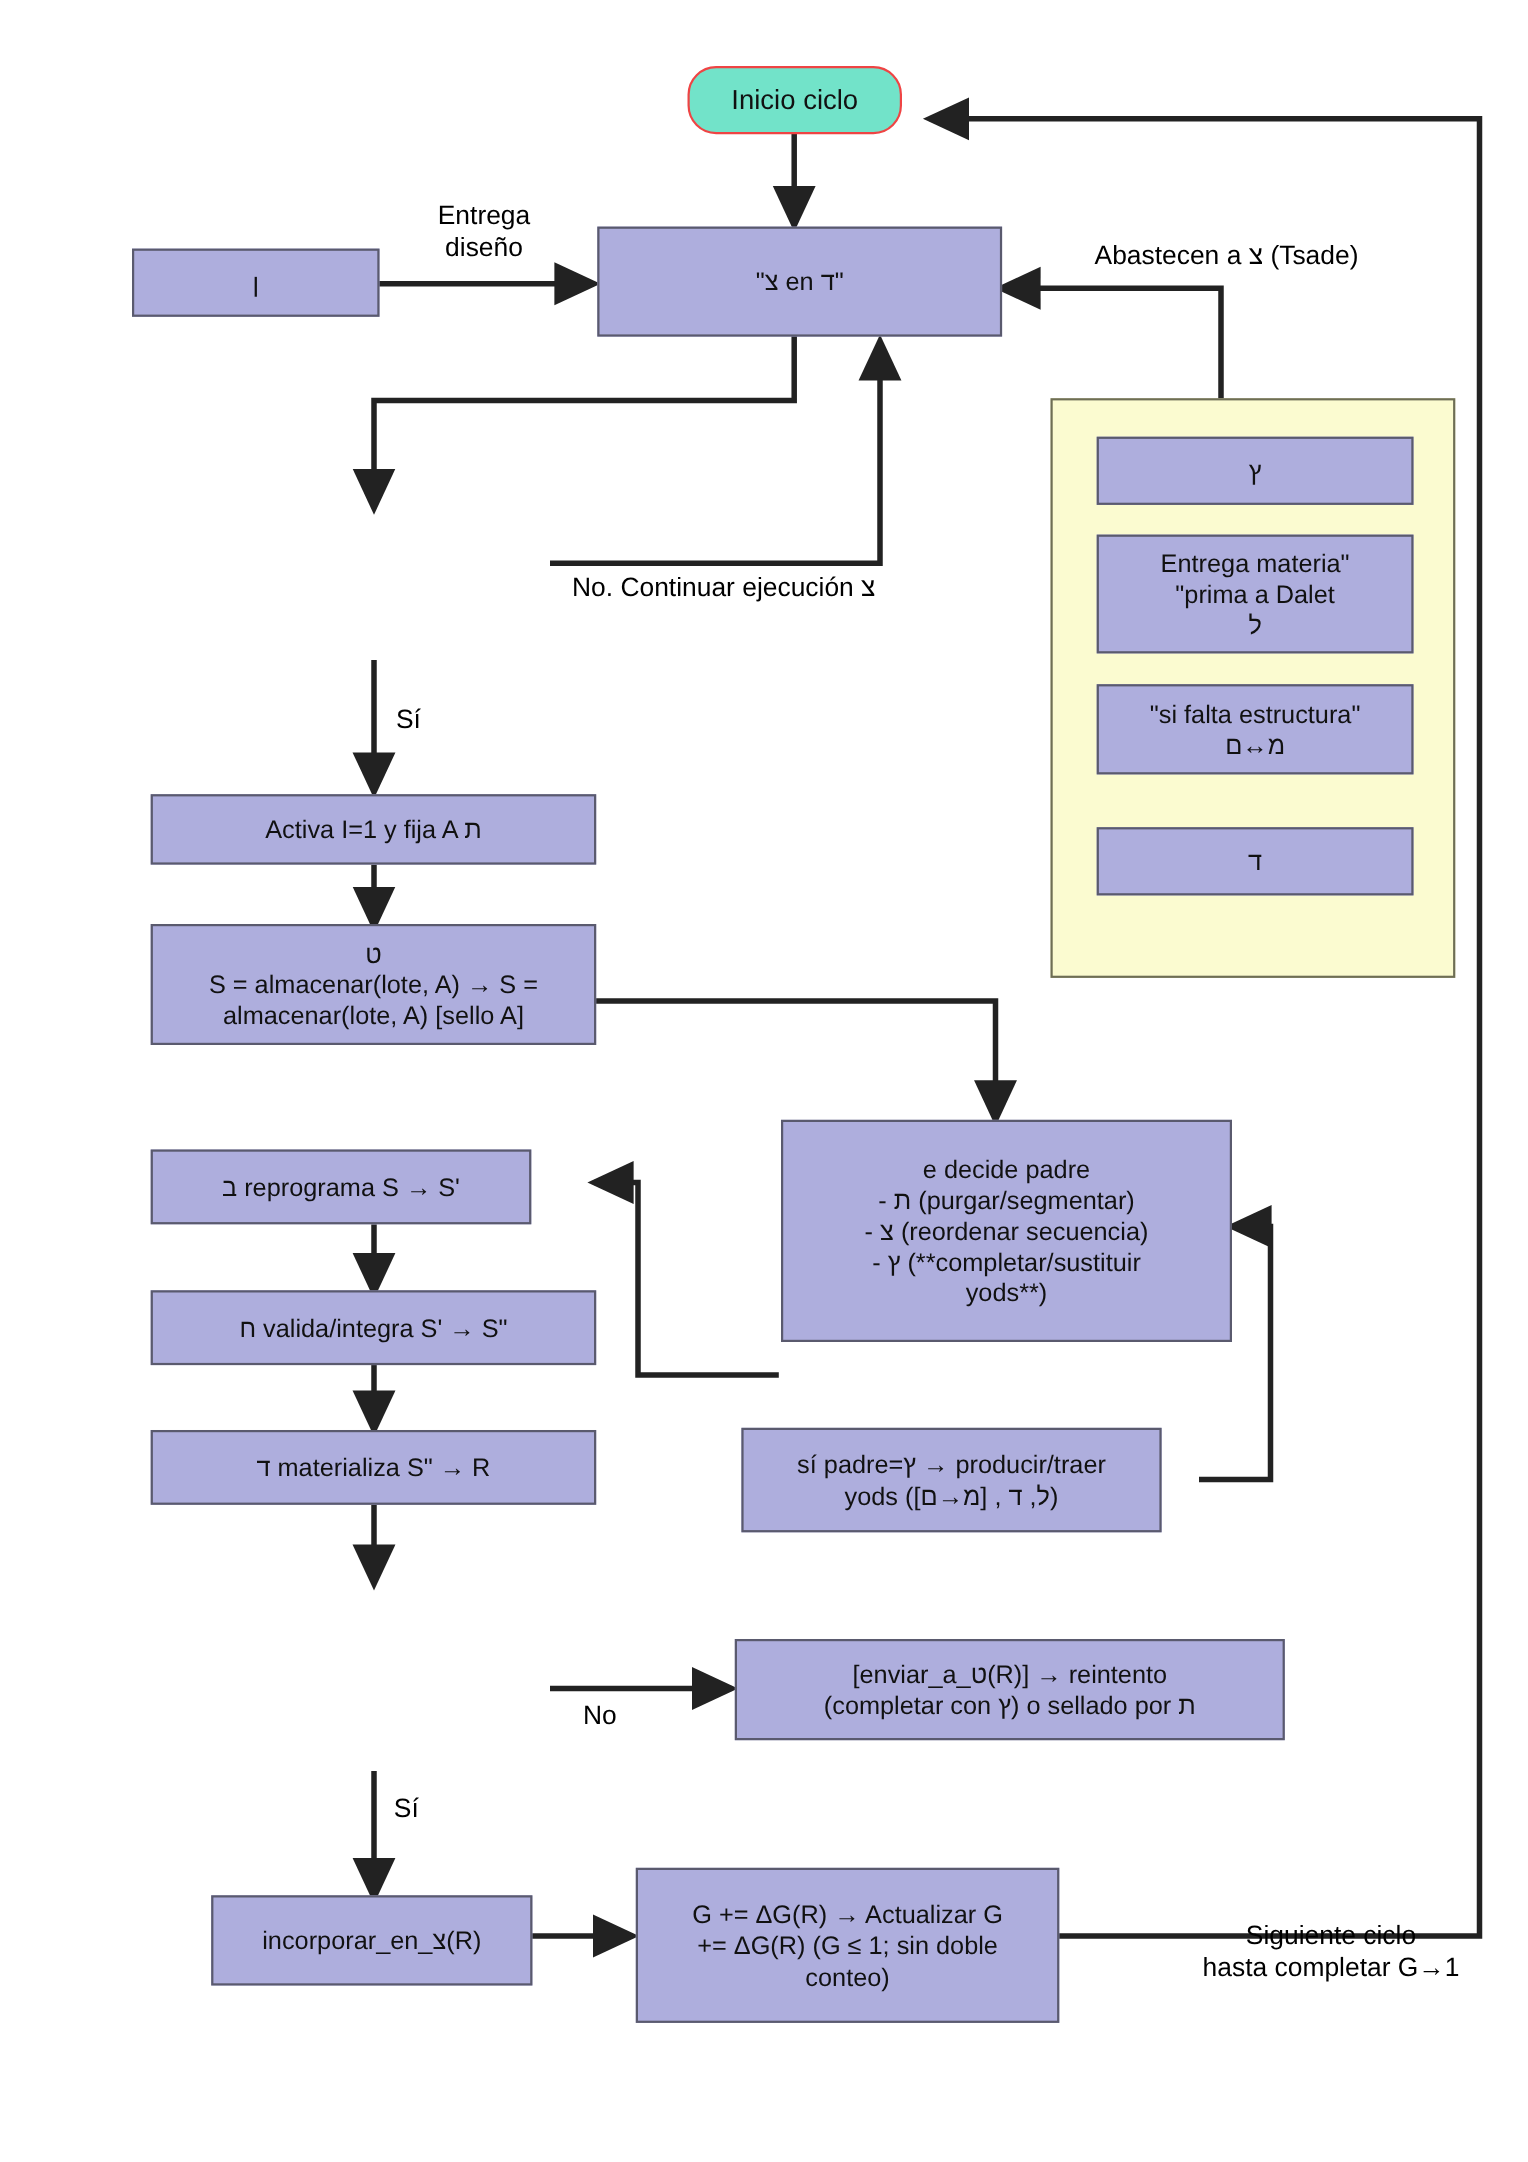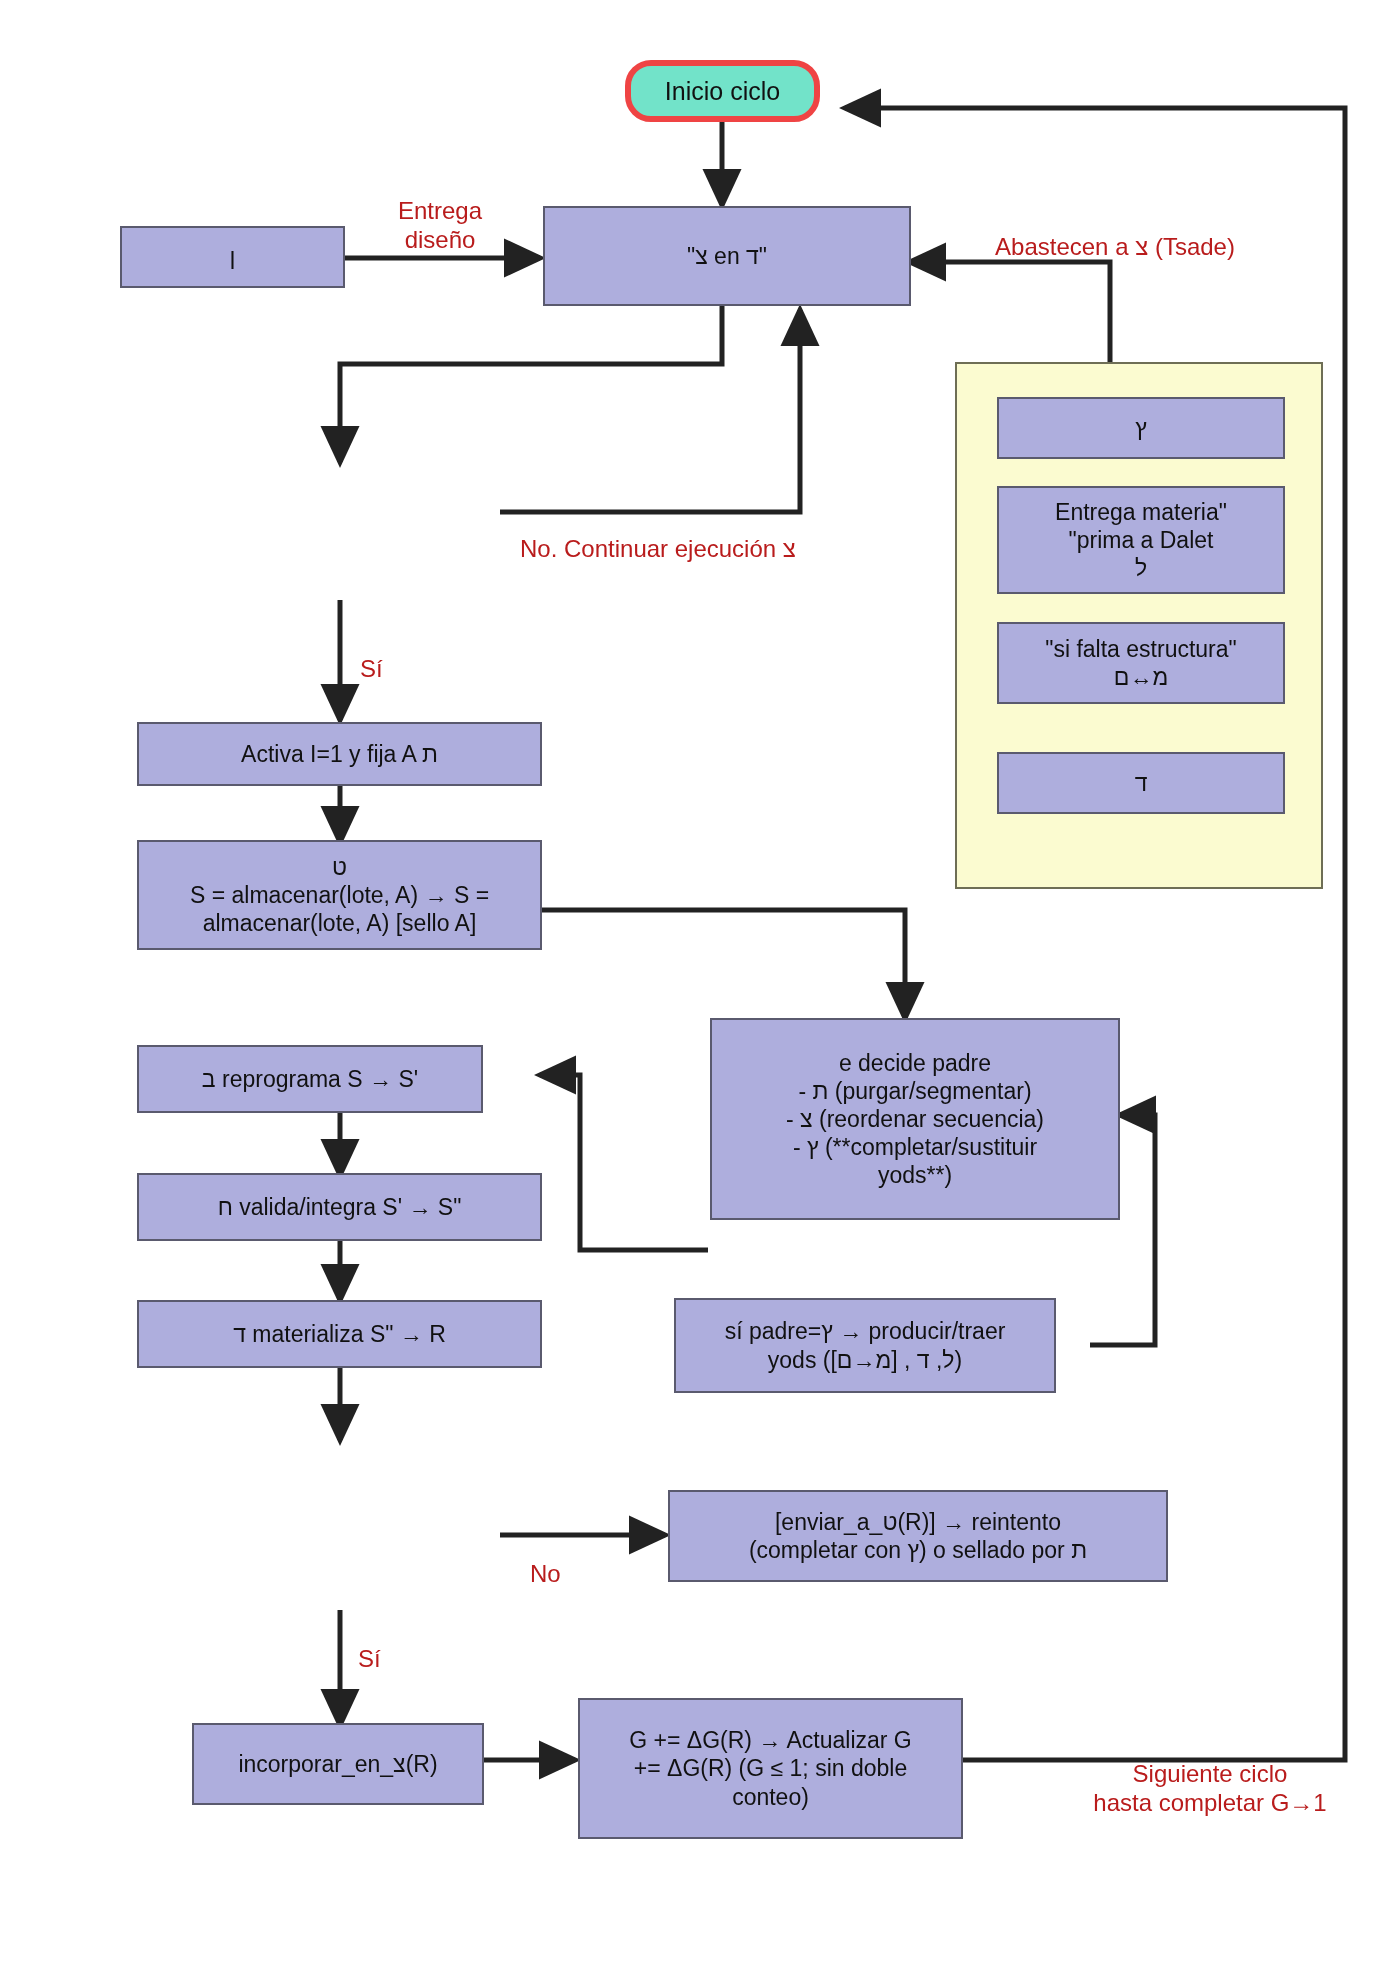--- a/index.html
+++ b/index.html
@@ -5,29 +5,29 @@
   html,body{margin:0;padding:0;background:#ffffff;}
   body{width:1389px;height:1965px;position:relative;
        font-family:"Liberation Sans","DejaVu Sans",sans-serif;
        color:#111111;overflow:hidden;}
   #canvas{position:absolute;left:0;top:0;width:1389px;height:1965px;}
   svg.lines{position:absolute;left:0;top:0;width:1389px;height:1965px;overflow:visible;}
 
   .node{position:absolute;box-sizing:border-box;display:flex;align-items:center;
         justify-content:center;text-align:center;line-height:1.22;}
   .proc{background:#aeaedd;border:2px solid #5a5a6e;font-size:23px;padding:4px 8px;}
-  .start{background:#72e3c9;border:6px solid #ef4444;border-radius:26px;font-size:25px;}
+  .start{background:#72e3c9;border:2px solid #ef4444;border-radius:26px;font-size:25px;}
   .group{background:#fbfbd0;border:2px solid #6e6e55;}
   .dec-wrap{position:absolute;}
   .dec-wrap svg{position:absolute;left:0;top:0;overflow:visible;}
   .dec-txt{position:absolute;left:0;top:0;width:100%;height:100%;display:flex;
            align-items:center;justify-content:center;text-align:center;
            font-size:20px;line-height:1.25;padding:0 6px;box-sizing:border-box;}
   .edge-label{position:absolute;font-size:24px;text-align:center;line-height:1.22;
-              color:#b91c1c;white-space:pre-line;margin-top:14px;}
+              color:#000000;white-space:pre-line;}
 </style>
 </head>
 <body>
 
 <div id="canvas">
 
   <svg class="lines" viewBox="0 0 1389 1965" xmlns="http://www.w3.org/2000/svg">
     <defs>
       <marker id="ah" markerWidth="9" markerHeight="9" refX="7.2" refY="4.5" orient="auto" markerUnits="strokeWidth">
         <path d="M0,0.6 L8.4,4.5 L0,8.4 z" fill="#222222"></path>

